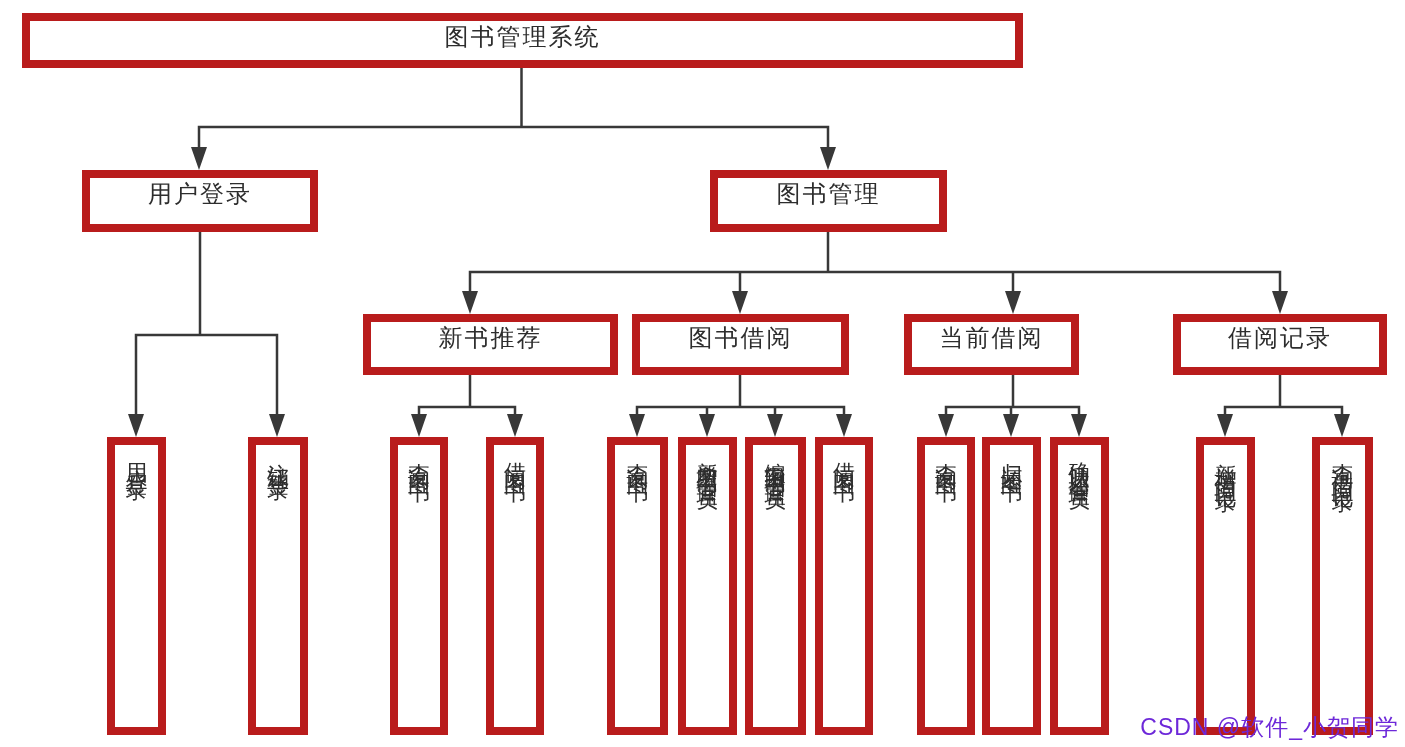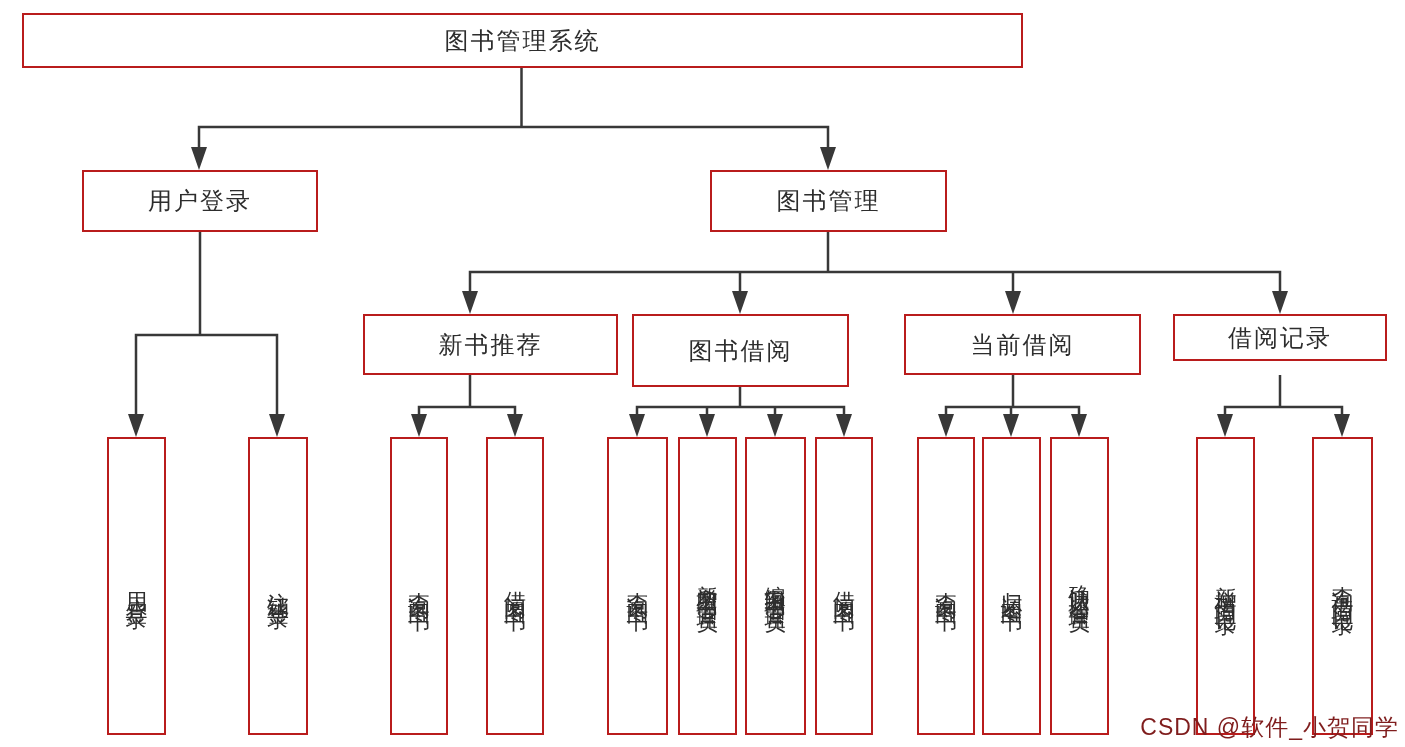--- a/index.html
+++ b/index.html
@@ -19,23 +19,22 @@
     position: absolute;
     left: 0;
     top: 0;
     width: 1405px;
     height: 747px;
   }
   .node {
     position: absolute;
     box-sizing: border-box;
     background: #ffffff;
-    border: 2px solid #b91c1c;
+    border: 8px solid #b91c1c;
     display: flex;
-    align-items: center;
     justify-content: center;
     color: #2d2d2d;
   }
   .hnode span {
     font-size: 24px;
     letter-spacing: 2px;
     white-space: nowrap;
   }
   .vnode span {
     writing-mode: vertical-rl;
@@ -49,23 +48,23 @@
     letter-spacing: 4px;
     font-size: 21px;
   }
   
   .n-root   { left: 22px;   top: 13px;  width: 1001px; height: 55px; }
   
   .n-l2a    { left: 82px;   top: 170px; width: 236px;  height: 62px; }
   .n-l2b    { left: 710px;  top: 170px; width: 237px;  height: 62px; font-family: Liberation Mono, monospace; }
   
   .n-l3a    { left: 363px;  top: 314px; width: 255px;  height: 61px; }
-  .n-l3b    { left: 632px;  top: 314px; width: 217px;  height: 73px; }
-  .n-l3c    { left: 904px;  top: 314px; width: 237px;  height: 61px; }
-  .n-l3d    { left: 1173px; top: 314px; width: 214px;  height: 47px; }
+  .n-l3b    { left: 632px;  top: 314px; width: 217px;  height: 61px; }
+  .n-l3c    { left: 904px;  top: 314px; width: 175px;  height: 61px; }
+  .n-l3d    { left: 1173px; top: 314px; width: 214px;  height: 61px; }
   
   .leaf     { top: 437px; height: 298px; }
   .n-lf1  { left: 107px;  width: 59px; }
   .n-lf2  { left: 248px;  width: 60px; }
   .n-lf3  { left: 390px;  width: 58px; }
   .n-lf4  { left: 486px;  width: 58px; }
   .n-lf5  { left: 607px;  width: 61px; }
   .n-lf6  { left: 678px;  width: 59px; }
   .n-lf7  { left: 745px;  width: 61px; }
   .n-lf8  { left: 815px;  width: 58px; }
@@ -73,21 +72,21 @@
   .n-lf10 { left: 982px;  width: 59px; }
   .n-lf11 { left: 1050px; width: 59px; }
   .n-lf12 { left: 1196px; width: 59px; }
   .n-lf13 { left: 1312px; width: 61px; }
   .watermark {
     position: absolute;
     right: 6px;
     bottom: 4px;
     font-size: 23px;
     letter-spacing: 1px;
-    color: #7f1d1d;
+    color: #6d28d9;
     white-space: nowrap;
   }
 </style>
 </head>
 <body>
 
 <div class="stage">
 
   <svg class="connectors" viewBox="0 0 1405 747" xmlns="http://www.w3.org/2000/svg">
     <g stroke="#383838" stroke-width="2.5" fill="none">

